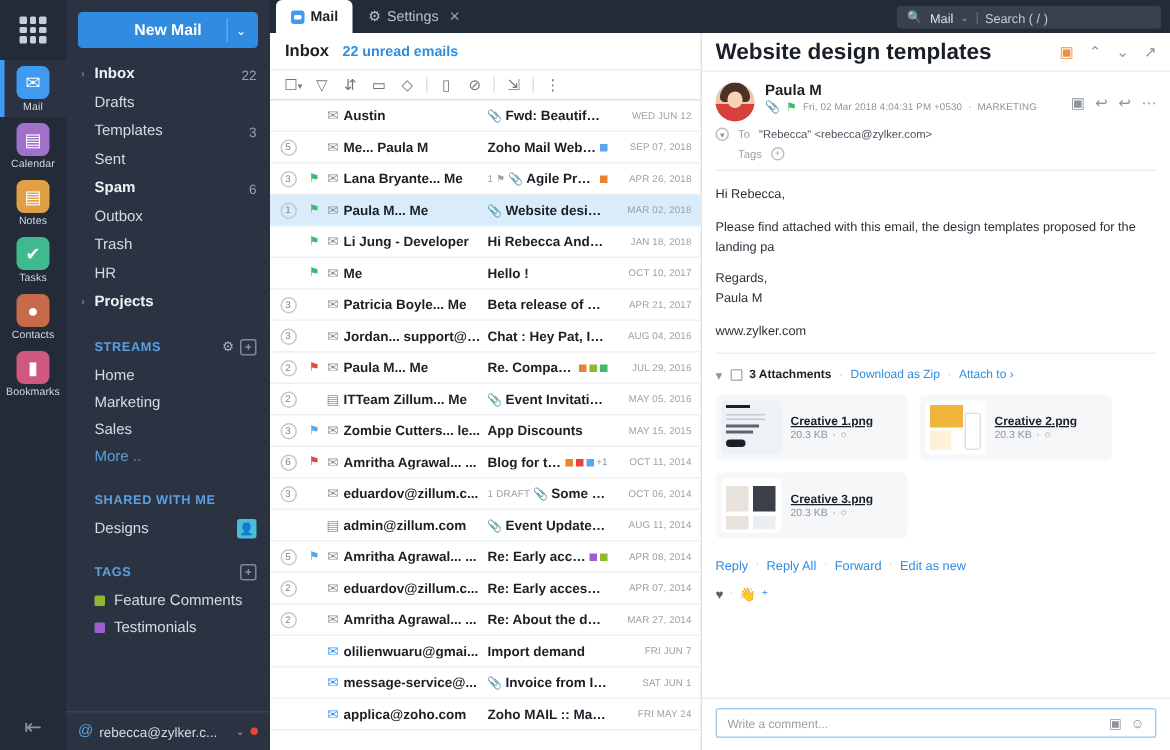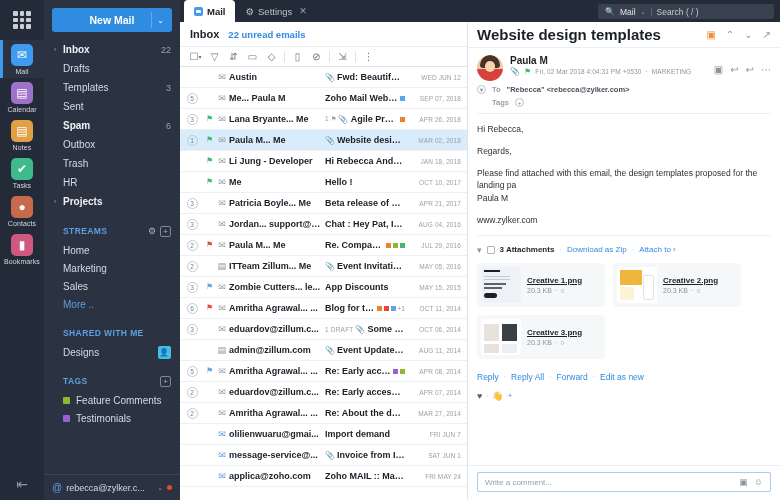--- a/index.html
+++ b/index.html
@@ -238,21 +238,21 @@
   .s-name { font-size: 10px; font-weight: bold; color: #1b1f26; }
   .s-meta {
     display: flex; align-items: center; gap: 4px; margin-top: 1px;
     font-size: 6.5px; color: #8d949e; letter-spacing: .1px;
   }
   .s-meta .clip { color: #64b5f6; font-size: 8px; }
   .s-meta .flg { color: #3fba6e; font-size: 8px; }
   .s-acts { display: flex; gap: 7px; align-items: center; padding-top: 2px; }
   .torow {
     display: flex; align-items: flex-start; gap: 6px;
-    margin: 4px 0 0 0; font-size: 7.5px; color: #4a515c; font-weight: bold;
+    margin: 4px 0 0 0; font-size: 7.5px; color: #4a515c;
   }
   .torow .expander {
     width: 9px; height: 9px; border: 1px solid #b9bfc8; border-radius: 50%;
     font-size: 6px; color: #8d949e; display: flex;
     align-items: center; justify-content: center;
   }
   .torow .lbl { color: #9aa1ab; }
   .hr-soft { height: 1px; background: #eceff2; margin: 6px 0 0 0; }
   .mail-text { font-size: 8.5px; color: #2a2f38; line-height: 1.5; }
   .mail-text p { margin: 9px 0 0 0; }
@@ -816,22 +816,22 @@
           </div>
           <div class="torow" style="padding-left:15px">
             <span class="lbl">Tags</span>
             <span class="expander">+</span>
           </div>
 
           <div class="hr-soft"></div>
 
           <div class="mail-text">
             <p>Hi Rebecca,</p>
+            <p>Please find attached with this email, the design templates proposed for the landing pa</p>
             <p>Regards,</p>
-            <p>Please find attached with this email, the design templates proposed for the landing pa</p>
             <p class="tight">Paula M</p>
             <p>www.zylker.com</p>
           </div>
 
           <div class="hr-soft" style="margin-top:8px"></div>
 
           <div class="att-bar">
             <span class="att-chev">▾</span>
             <span class="att-cb"></span>
             <span class="att-count">3 Attachments</span>

